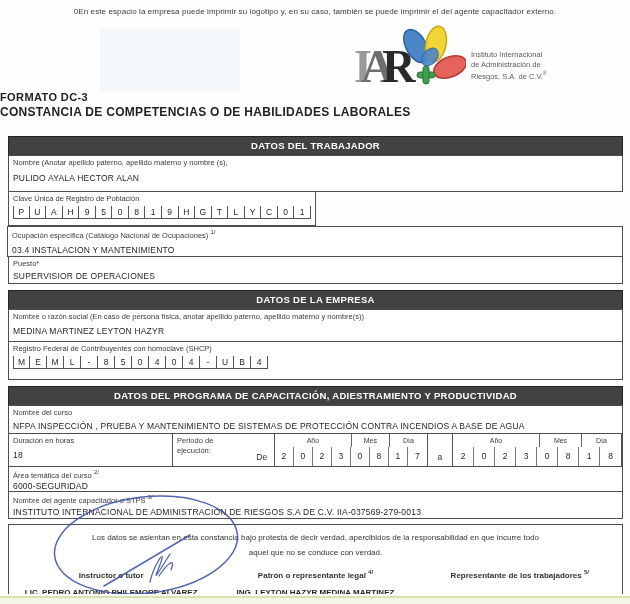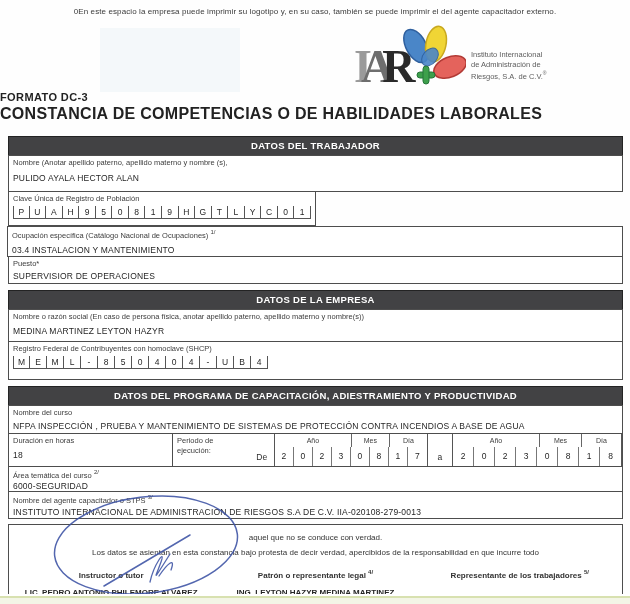--- a/index.html
+++ b/index.html
@@ -14,21 +14,21 @@
                 background:#eef4f8; opacity:.65; }
 
   .logo { position:absolute; left:354px; top:24px; display:flex; align-items:flex-start; }
   .logo svg { display:block; }
   .org-text { margin-left:5px; margin-top:26px; font-size:7.5px; line-height:1.35;
               color:#5d5d5d; white-space:nowrap; }
   .org-text sup { font-size:5px; }
 
   .title-wrap { position:absolute; top:91px; left:0; right:0; text-align:left; color:#222; }
   .title1 { font-size:11px; font-weight:bold; letter-spacing:.4px; }
-  .title2 { font-size:16px; font-weight:bold; letter-spacing:.3px; margin-top:2px; }
+  .title2 { font-size:12px; font-weight:bold; letter-spacing:.3px; margin-top:2px; }
 
   .form { position:absolute; left:8px; right:7px; top:136px; }
 
   .bar { background:#424244; border:1px solid #232323; color:#fff; text-align:center;
          font-size:9.5px; font-weight:bold; letter-spacing:.3px; padding:3px 0 4px; }
 
   .box { border:1px solid #4d4d4d; margin-top:-1px; background:#fff; padding:2px 4px 1px; }
   .gap { height:6px; }
 
   .lbl { font-size:7.5px; color:#3c3c3c; }
@@ -258,26 +258,26 @@
       </div>
     </div>
 
     <div class="box" style="height:26px;">
       <div class="lbl"><span>Área temática del curso</span> <sup>2/</sup></div>
       <div class="val" style="margin-top:2px;">6000-SEGURIDAD</div>
     </div>
 
     <div class="box" style="height:28px;">
       <div class="lbl"><span>Nombre del agente capacitador o STPS</span> <sup>3/</sup></div>
-      <div class="val" style="margin-top:3px;">INSTITUTO INTERNACIONAL DE ADMINISTRACION DE RIESGOS S.A DE C.V. IIA-020108-279-0013</div>
+      <div class="val" style="margin-top:3px;">INSTITUTO INTERNACIONAL DE ADMINISTRACION DE RIESGOS S.A DE C.V. IIA-037569-279-0013</div>
     </div>
 
     <div class="decl">
+      <div class="decl-line">Los datos se asientan en esta constancia bajo protesta de decir verdad, apercibidos de la responsabilidad en que incurre todo</div>
       <div class="decl-line">aquel que no se conduce con verdad.</div>
-      <div class="decl-line">Los datos se asientan en esta constancia bajo protesta de decir verdad, apercibidos de la responsabilidad en que incurre todo</div>
       <div class="signers">
         <div class="signer">
           <div class="role"><span>Instructor o tutor</span><sup></sup></div>
           <div class="name">LIC. PEDRO ANTONIO PHILEMORE ALVAREZ</div>
           <div class="sig-line"></div>
           <div class="sig-cap">Nombre y firma</div>
         </div>
         <div class="signer">
           <div class="role"><span>Patrón o representante legal</span> <sup>4/</sup></div>
           <div class="name">ING. LEYTON HAZYR MEDINA MARTINEZ</div>

